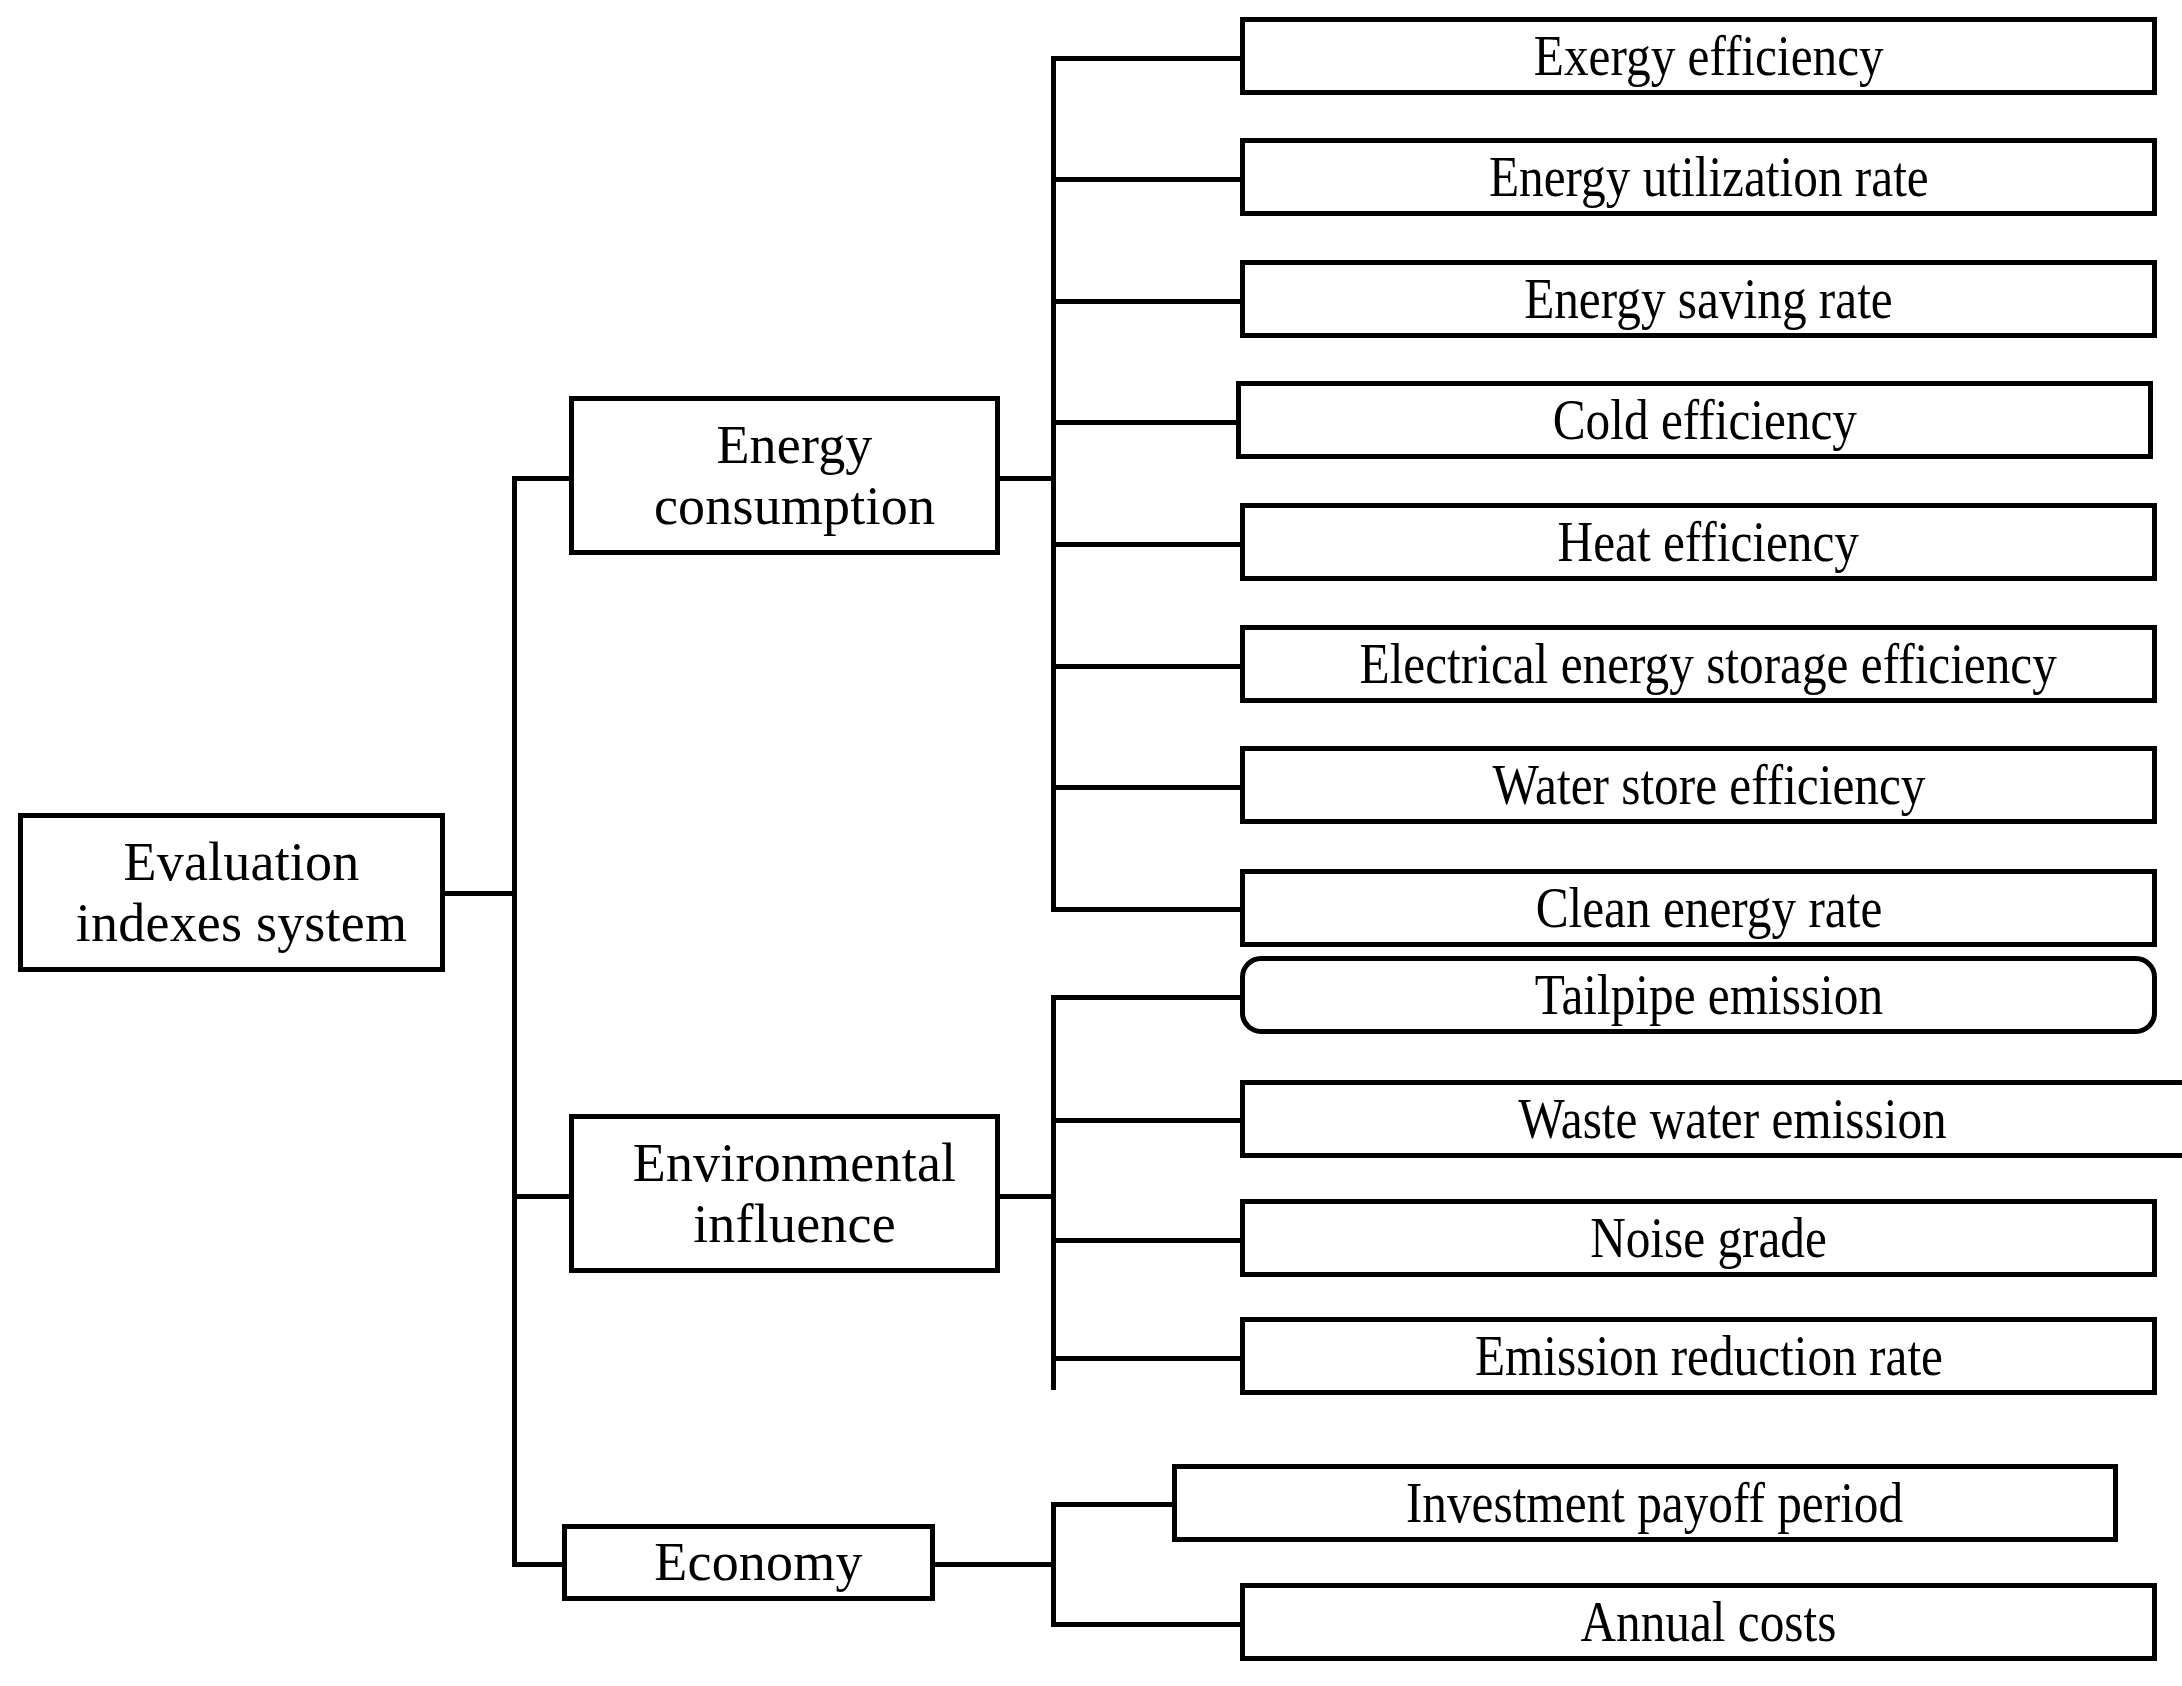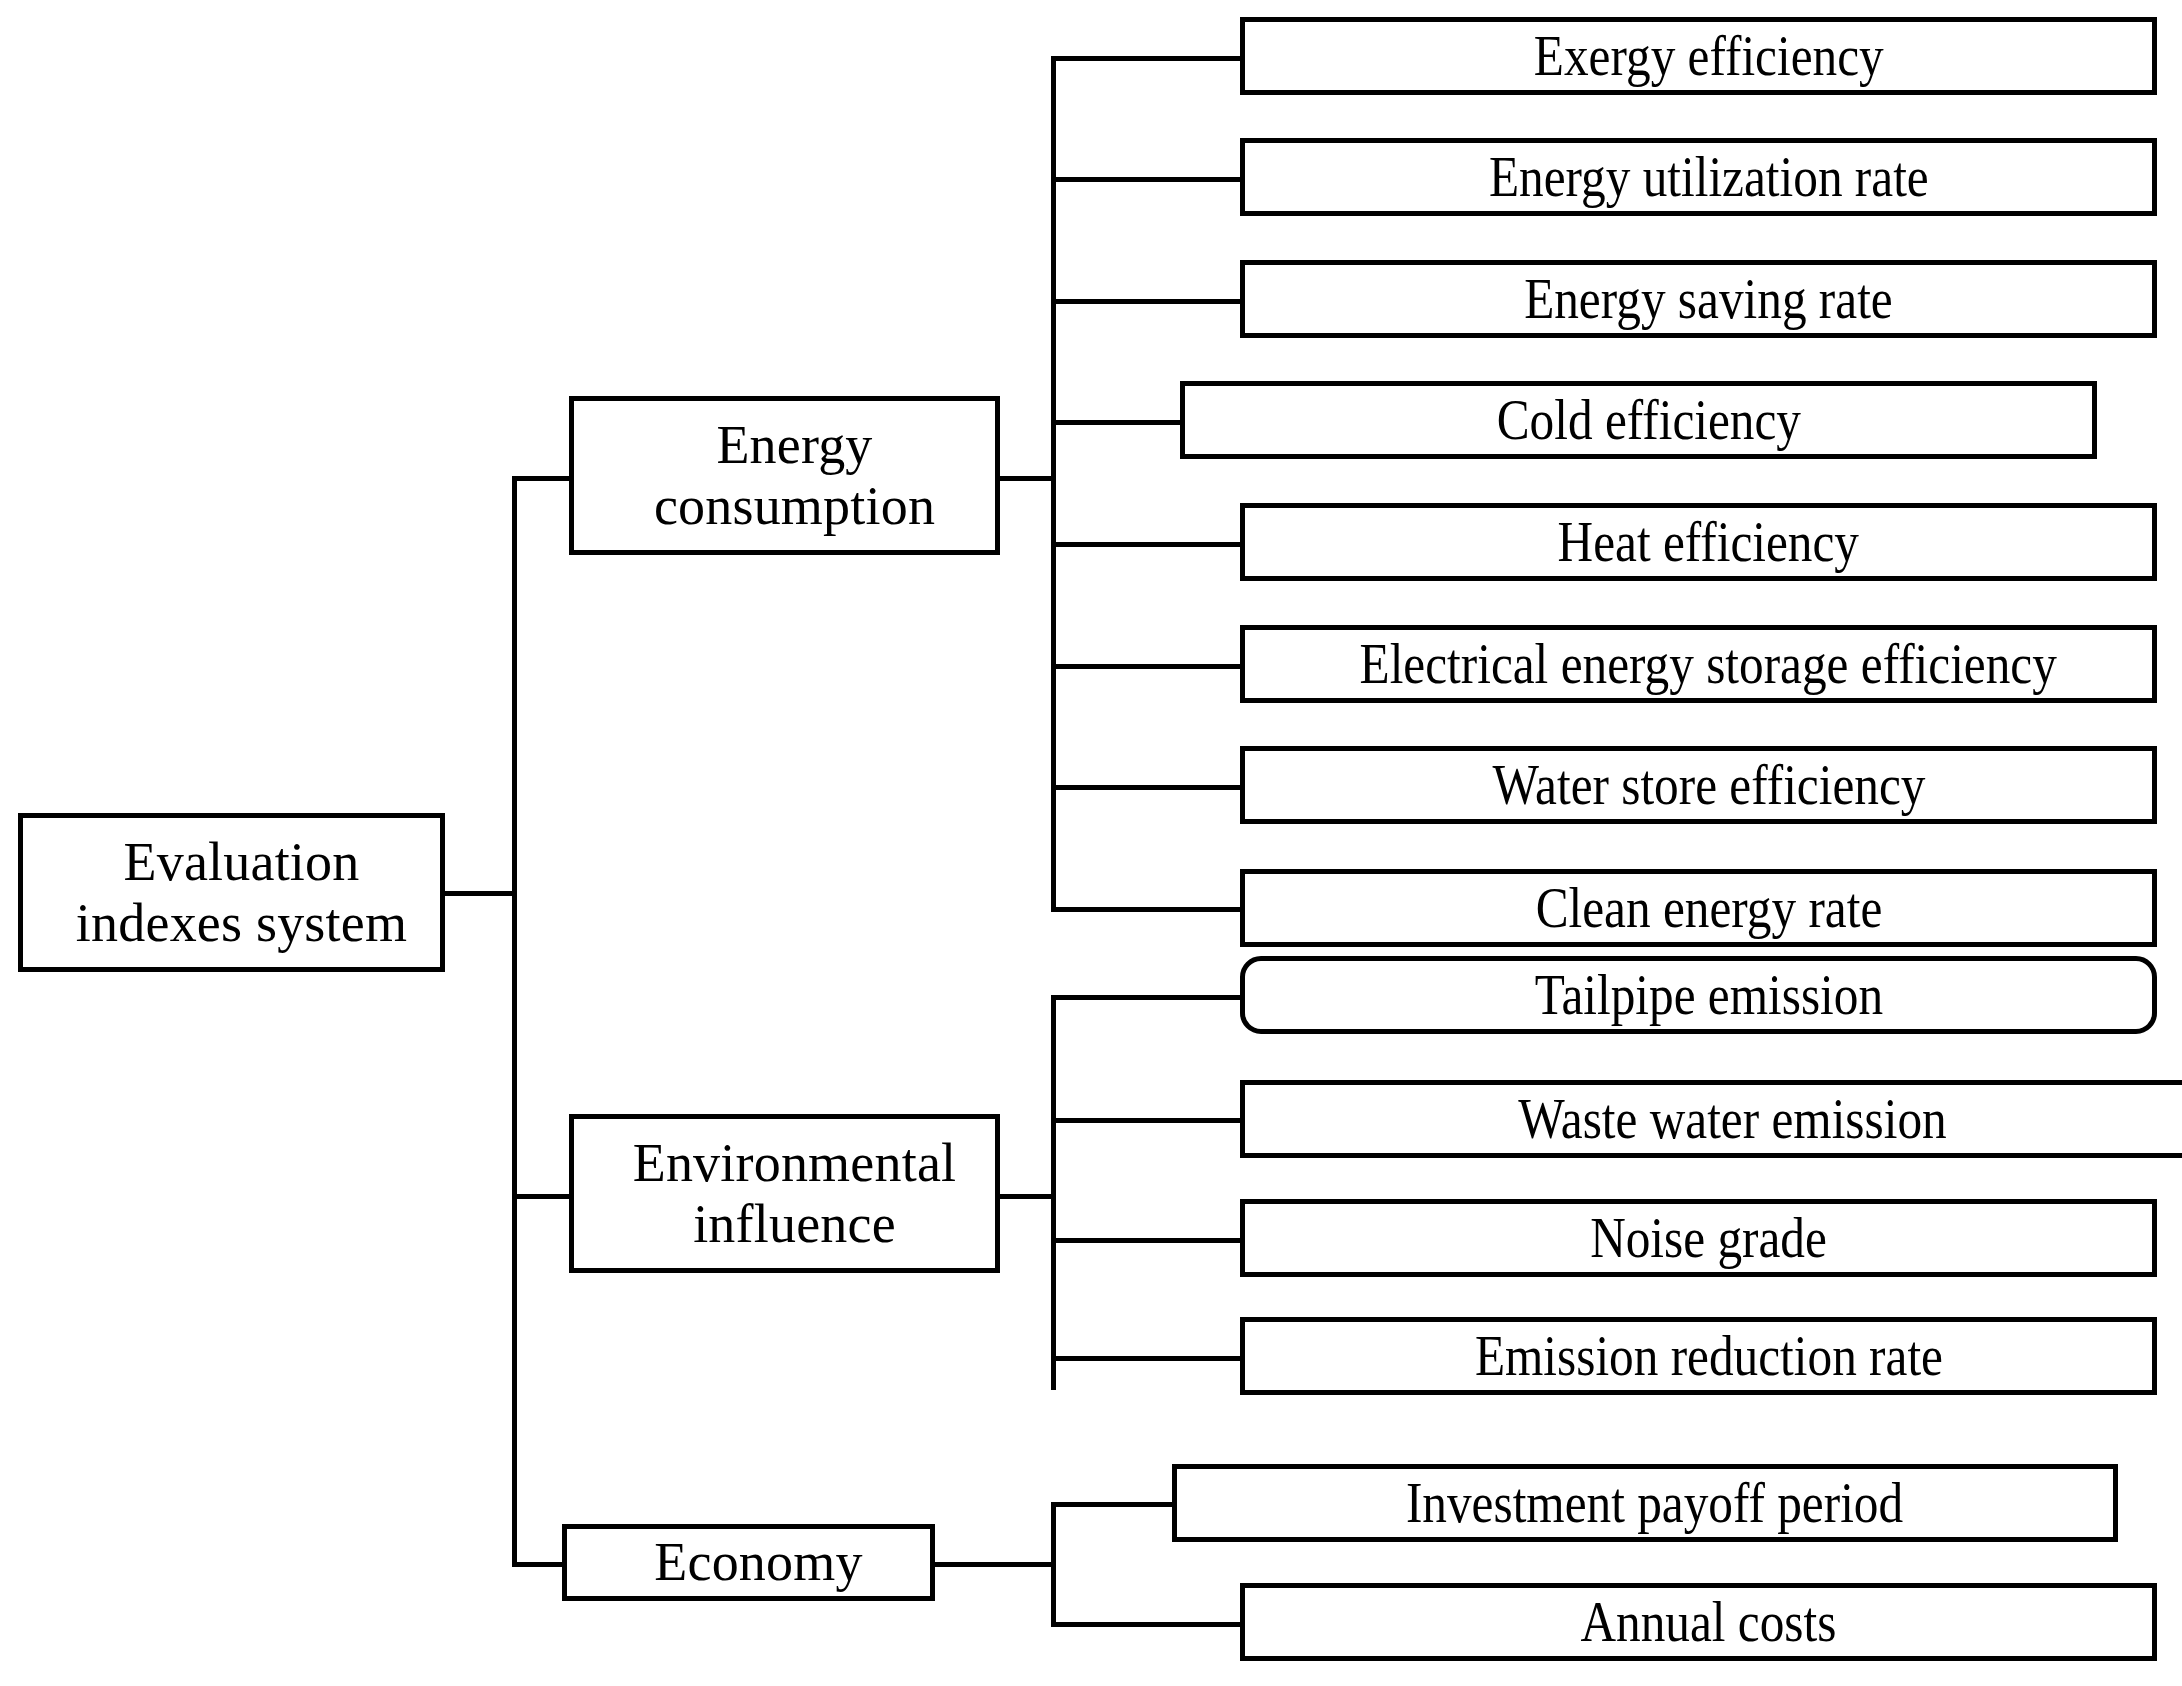--- a/index.html
+++ b/index.html
@@ -117,21 +117,21 @@
 
   <div class="node level2" style="left:1240px; top:17px; width:917px; height:78px;">
     <span class="label">Exergy efficiency</span>
   </div>
   <div class="node level2" style="left:1240px; top:138px; width:917px; height:78px;">
     <span class="label">Energy utilization rate</span>
   </div>
   <div class="node level2" style="left:1240px; top:260px; width:917px; height:78px;">
     <span class="label">Energy saving rate</span>
   </div>
-  <div class="node level2" style="left:1180px; top:381px; width:917px; height:78px;">
+  <div class="node level2" style="left:1236px; top:381px; width:917px; height:78px;">
     <span class="label">Cold efficiency</span>
   </div>
   <div class="node level2" style="left:1240px; top:503px; width:917px; height:78px;">
     <span class="label">Heat efficiency</span>
   </div>
   <div class="node level2" style="left:1240px; top:625px; width:917px; height:78px;">
     <span class="label">Electrical energy storage efficiency</span>
   </div>
   <div class="node level2" style="left:1240px; top:746px; width:917px; height:78px;">
     <span class="label">Water store efficiency</span>

